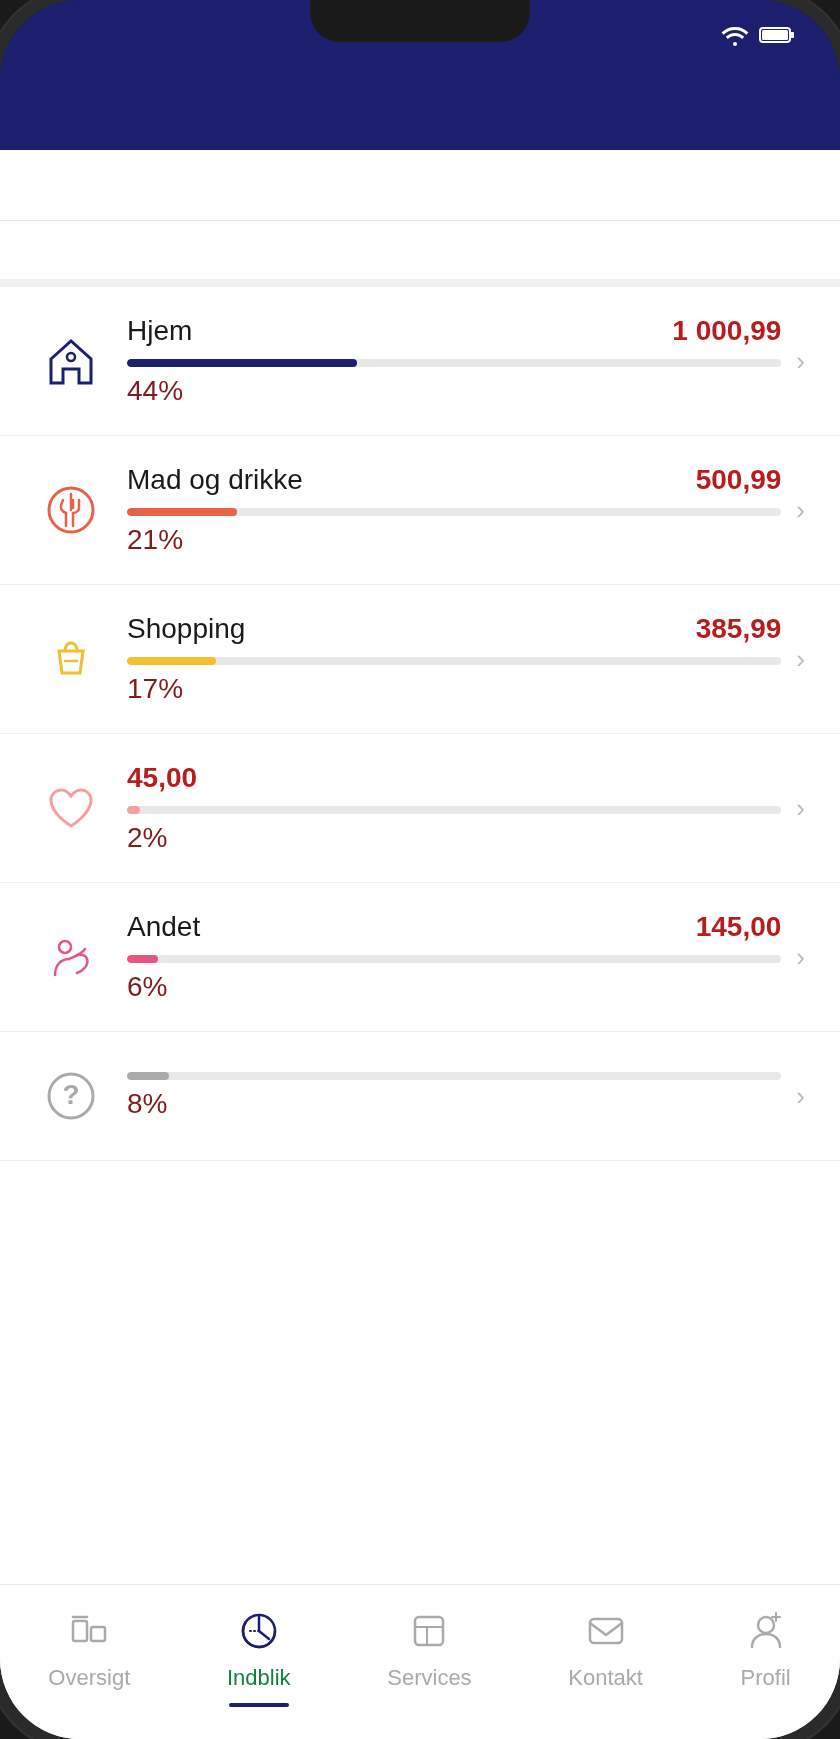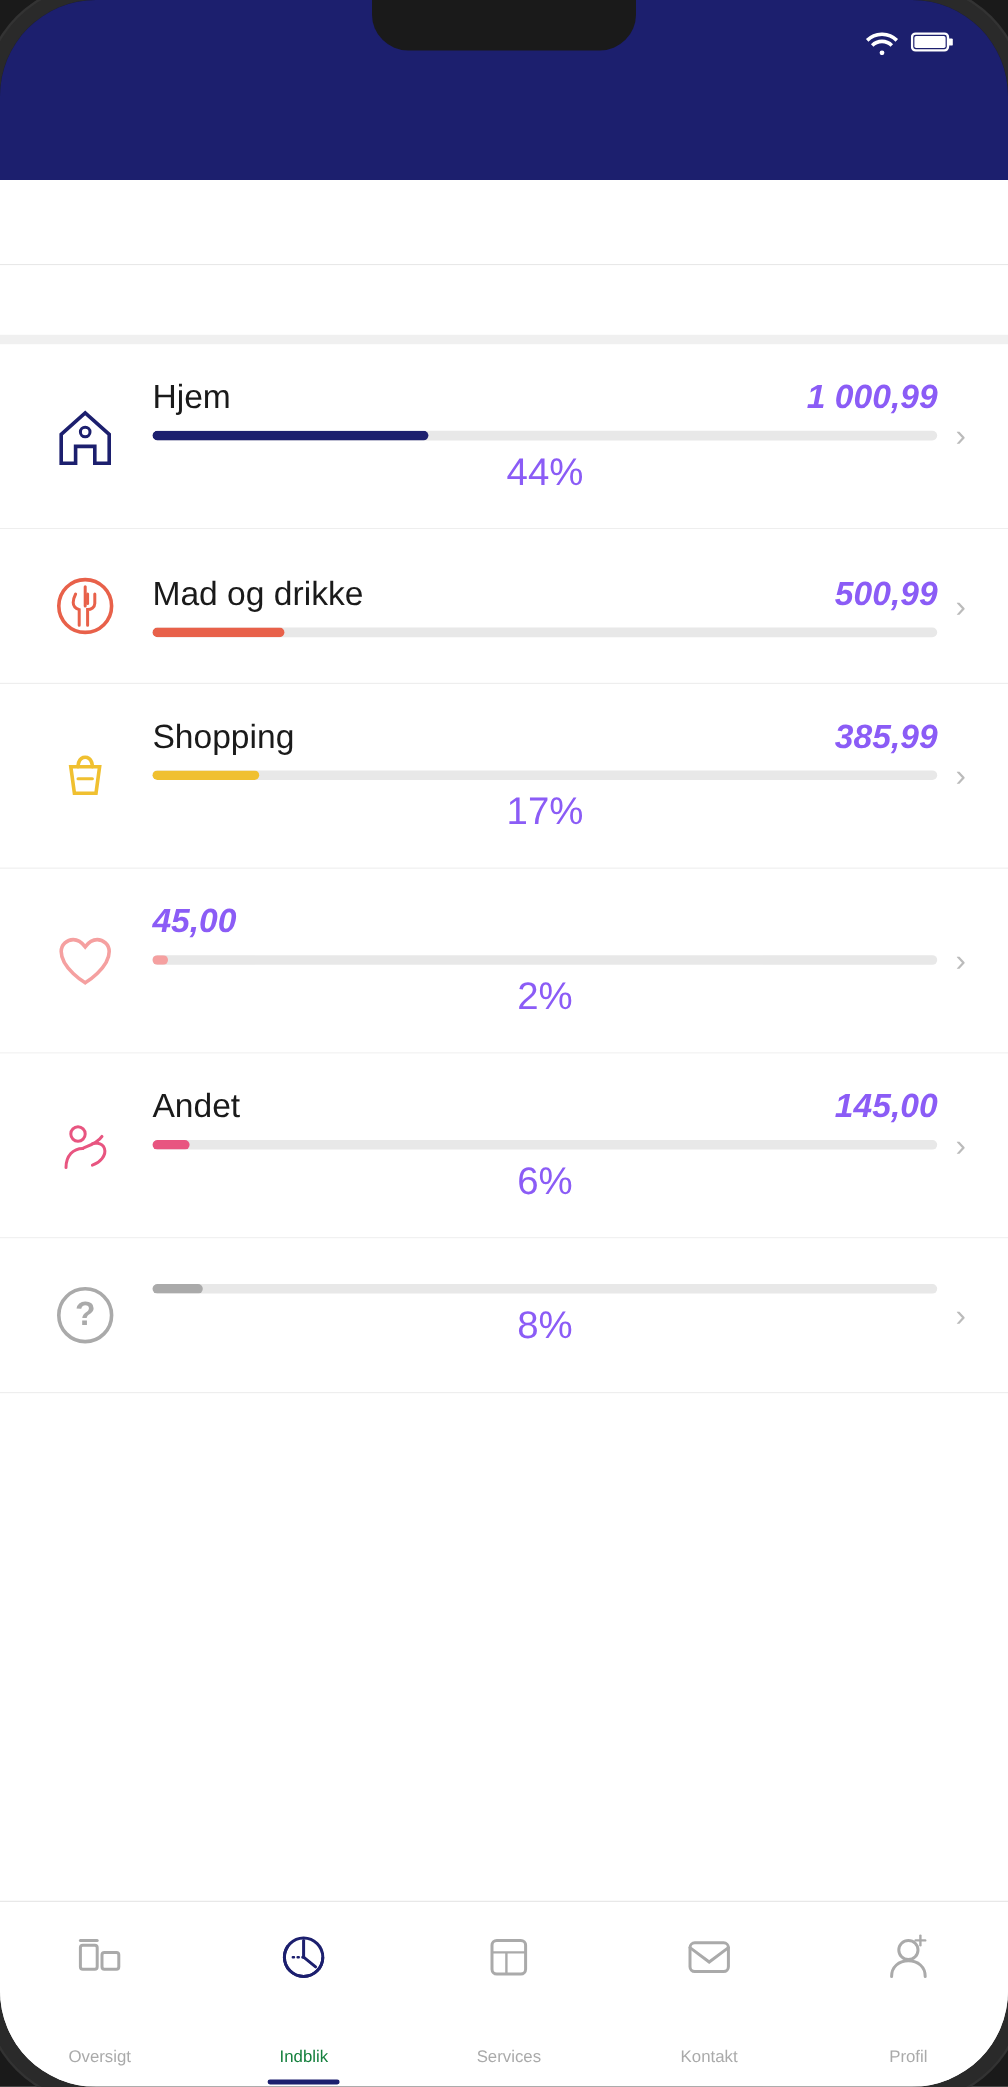--- a/index.html
+++ b/index.html
@@ -155,44 +155,42 @@
       margin-bottom: 12px;
     }
     .category-name {
       font-size: 28px;
       color: #1a1a1a;
       font-weight: 400;
     }
     .category-amount {
       font-size: 28px;
       font-weight: 700;
-      color: #8b5cf6;
-      font-style: italic;
+      color: #b91c1c;
     }
     .progress-row {
       display: flex;
       align-items: center;
       gap: 15px;
     }
     .progress-bar-container {
       flex: 1;
       height: 8px;
       background: #e8e8e8;
       border-radius: 4px;
       overflow: hidden;
     }
     .progress-bar-fill {
       height: 100%;
       border-radius: 4px;
     }
     .category-percent {
-      font-size: 32px;
-      color: #8b5cf6;
+      font-size: 28px;
+      color: #7f1d1d;
       margin-top: 8px;
-      text-align: center;
     }
     .chevron {
       color: #bbb;
       font-size: 26px;
       margin-left: 15px;
     }
     .bottom-nav {
       background: white;
       height: 155px;
       display: flex;
@@ -211,23 +209,22 @@
       padding: 0 15px;
     }
     .nav-icon {
       width: 52px;
       height: 52px;
       display: flex;
       align-items: center;
       justify-content: center;
     }
     .nav-label {
-      font-size: 14px;
+      font-size: 22px;
       color: #aaa;
-      margin-top: 40px;
     }
     .nav-label.active {
       color: #15803d;
     }
     .nav-active-indicator {
       width: 60px;
       height: 4px;
       background: #1c1f6e;
       border-radius: 2px;
       margin-top: 4px;
@@ -312,20 +309,21 @@
     <div class="category-details">
       <div class="category-top">
         <span class="category-name">Mad og drikke</span>
         <span class="category-amount">500,99</span>
       </div>
       <div class="progress-row">
         <div class="progress-bar-container">
           <div class="progress-bar-fill" style="width:16.8%; background:#e8614a;"></div>
         </div>
       </div>
+      <div class="category-percent">21%</div>
     </div>
     <span class="chevron">›</span>
   </div>
         <div class="category-item">
     <div class="category-icon">
       <svg viewBox="0 0 60 60" fill="none" xmlns="http://www.w3.org/2000/svg">
         <path d="M18 22H42L39 44H21L18 22Z" stroke="#f0c030" stroke-width="3" fill="none"></path>
         <path d="M24 22C24 22 24 14 30 14C36 14 36 22 36 22" stroke="#f0c030" stroke-width="3" stroke-linecap="round" fill="none"></path>
         <line x1="24" y1="32" x2="36" y2="32" stroke="#f0c030" stroke-width="2.5" stroke-linecap="round"></line>
       </svg>

